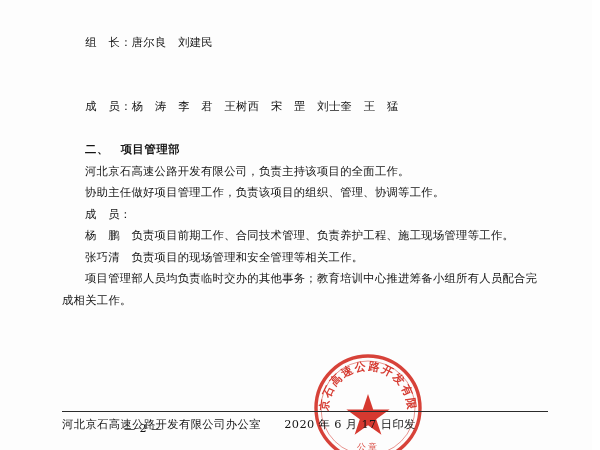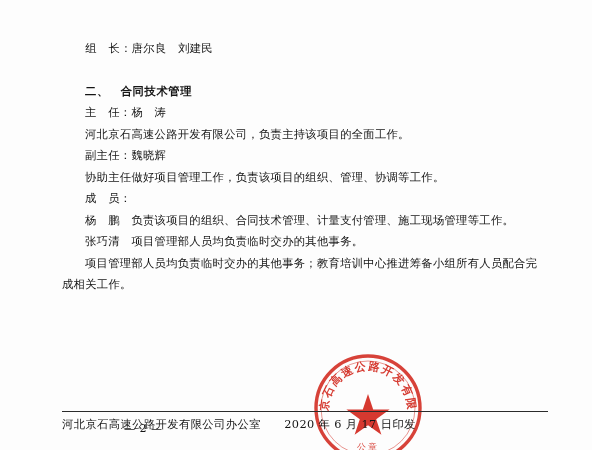--- a/index.html
+++ b/index.html
@@ -12,21 +12,21 @@
     background: #ffffff;
     font-family: "DejaVu Serif", "Liberation Serif", serif;
     color: #1a1a1a;
     overflow: hidden;
   }
   .page {
     position: relative;
     width: 592px;
     height: 450px;
     box-sizing: border-box;
-    padding: 16px 44px 0 62px;
+    padding: 10px 44px 0 62px;
     background: #fdfdfd;
   }
   .line {
     font-size: 11.3px;
     line-height: 21.5px;
     letter-spacing: 0.3px;
     white-space: pre-wrap;
     color: #151515;
   }
   .indent2 {
@@ -79,30 +79,31 @@
 </head>
 <body>
 
 <div class="page">
 
   <div class="body-wrap">
 
     <div class="line indent2">
       <span>组　长：</span><span>唐尔良　刘建民</span>
     </div>
+    <div class="line indent2">
+      <span>成　员：</span><span>杨　涛　李　君　王树西　宋　罡　刘士奎　王　猛</span>
+    </div>
 
-    <div class="line indent2 sect-head">二、　合同技术管理</div>
+    <div class="line indent2 sect-head">二、　项目管理部</div>
 
-    <div class="line indent2">主　任：杨　涛</div>
     <div class="line indent2">河北京石高速公路开发有限公司，负责主持该项目的全面工作。</div>
-    <div class="line indent2">副主任：魏晓辉</div>
     <div class="line indent2">协助主任做好项目管理工作，负责该项目的组织、管理、协调等工作。</div>
     <div class="line indent2">成　员：</div>
-    <div class="line indent2">杨　鹏　负责该项目的组织、合同技术管理、计量支付管理、施工现场管理等工作。</div>
-    <div class="line indent2">张巧清　项目管理部人员均负责临时交办的其他事务。</div>
+    <div class="line indent2">杨　鹏　负责项目前期工作、合同技术管理、负责养护工程、施工现场管理等工作。</div>
+    <div class="line indent2">张巧清　负责项目的现场管理和安全管理等相关工作。</div>
     <div class="line indent2">项目管理部人员均负责临时交办的其他事务；教育培训中心推进筹备小组所有人员配合完成相关工作。</div>
 
   </div>
 
   <div class="stamp">
     <svg width="112" height="112" viewBox="0 0 112 112" xmlns="http://www.w3.org/2000/svg">
       <g fill="none" stroke="#d2281e">
         <circle cx="56" cy="56" r="52" stroke-width="3.4" opacity="0.88"></circle>
         <circle cx="56" cy="56" r="47" stroke-width="0.9" opacity="0.55"></circle>
       </g>

